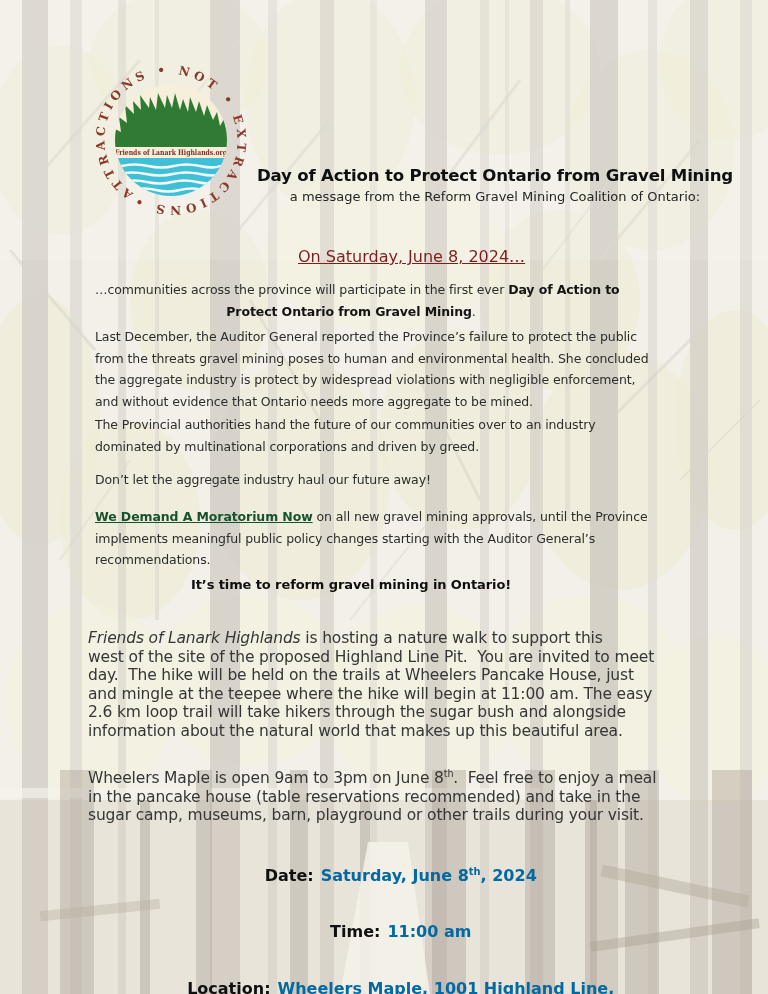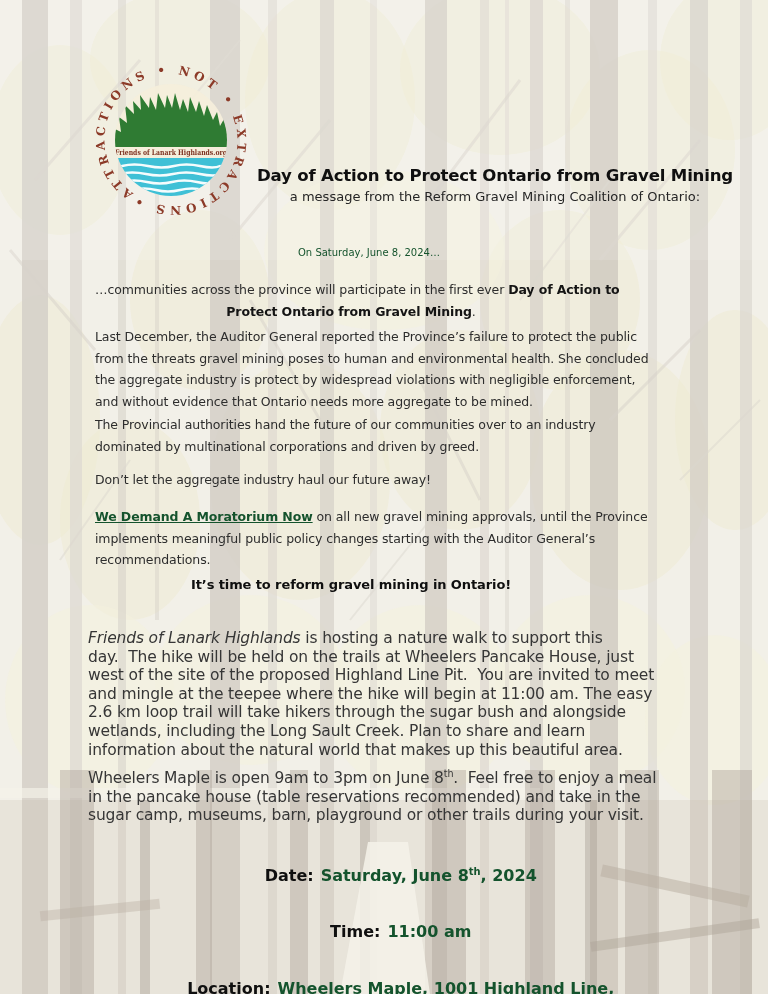--- a/index.html
+++ b/index.html
@@ -17,36 +17,36 @@
   .bu { font-weight:700; color:#14532d; text-decoration:underline; }
   .it { font-style:italic; }
   sup { font-size:62%; line-height:0; vertical-align:super;text-align:center; }
 
   #logo { position:absolute; left:92px; top:54px; width:158px; height:172px; }
 
   #title-block { left:256px; top:166px; width:478px; text-align:center; }
   #title-block .title { font-size:16.6px; font-weight:700; color:#0f0f0f; letter-spacing:-0.2px; }
   #title-block .subtitle { font-size:13px; margin-top:4px; color:#252525; }
 
-  #intro-line { left:298px; top:247px; font-size:10px; color:#14532d; }
+  #intro-line { left:298px; top:247px; font-size:16px; color:#7f1d1d;text-decoration:underline; }
 
   #p-communities { left:95px; top:279px; width:512px; }
   #p-auditor     { left:95px; top:326px; }
   #p-provincial  { left:95px; top:414px; }
   #p-dontlet     { left:95px; top:469px; }
   #p-moratorium  { left:95px; top:506px; }
   #p-itstime     { left:95px; top:574px; width:512px; }
   #p-itstime .line { font-size:13px; font-weight:700; color:#0f0f0f; }
 
   #p-hike     { left:88px; top:629px; }
   #p-wheelers { left:88px; top:769px; }
 
   #details { left:94px; top:848px; width:580px; font-size:16px; font-weight:700; line-height:18.8px; color:#0f0f0f; }
   #details .lbl { margin-right:7px; }
-  .grn { color:#14532d; }
+  .grn { color:#0369a1; }
 </style>
 </head>
 <body>
 
 <div class="page">
 
   <svg class="bg" viewBox="0 0 768 994" preserveAspectRatio="none" aria-hidden="true">
     <rect width="768" height="994" fill="#edeadf"></rect>
 
     <g fill="#e7e2bf" fill-opacity="0.55">
@@ -194,25 +194,24 @@
     <div class="line">implements meaningful public policy changes starting with the Auditor General’s</div>
     <div class="line">recommendations.</div>
   </div>
 
   <div class="abs small center" id="p-itstime">
     <div class="line">It’s time to reform gravel mining in Ontario!</div>
   </div>
 
   <div class="abs big" id="p-hike">
     <div class="line"><span class="it">Friends of Lanark Highlands</span><span> is hosting a nature walk to support this</span></div>
+    <div class="line">west of the site of the proposed Highland Line Pit.  You are invited to meet</div>
     <div class="line">day.  The hike will be held on the trails at Wheelers Pancake House, just</div>
-    <div class="line">west of the site of the proposed Highland Line Pit.  You are invited to meet</div>
     <div class="line">and mingle at the teepee where the hike will begin at 11:00 am. The easy</div>
     <div class="line">2.6 km loop trail will take hikers through the sugar bush and alongside</div>
-    <div class="line">wetlands, including the Long Sault Creek. Plan to share and learn</div>
     <div class="line">information about the natural world that makes up this beautiful area.</div>
   </div>
 
   <div class="abs big" id="p-wheelers">
     <div class="line"><span>Wheelers Maple is open 9am to 3pm on June 8</span><sup>th</sup><span>.  Feel free to enjoy a meal</span></div>
     <div class="line">in the pancake house (table reservations recommended) and take in the</div>
     <div class="line">sugar camp, museums, barn, playground or other trails during your visit.</div>
   </div>
 
   <div class="abs center" id="details">

